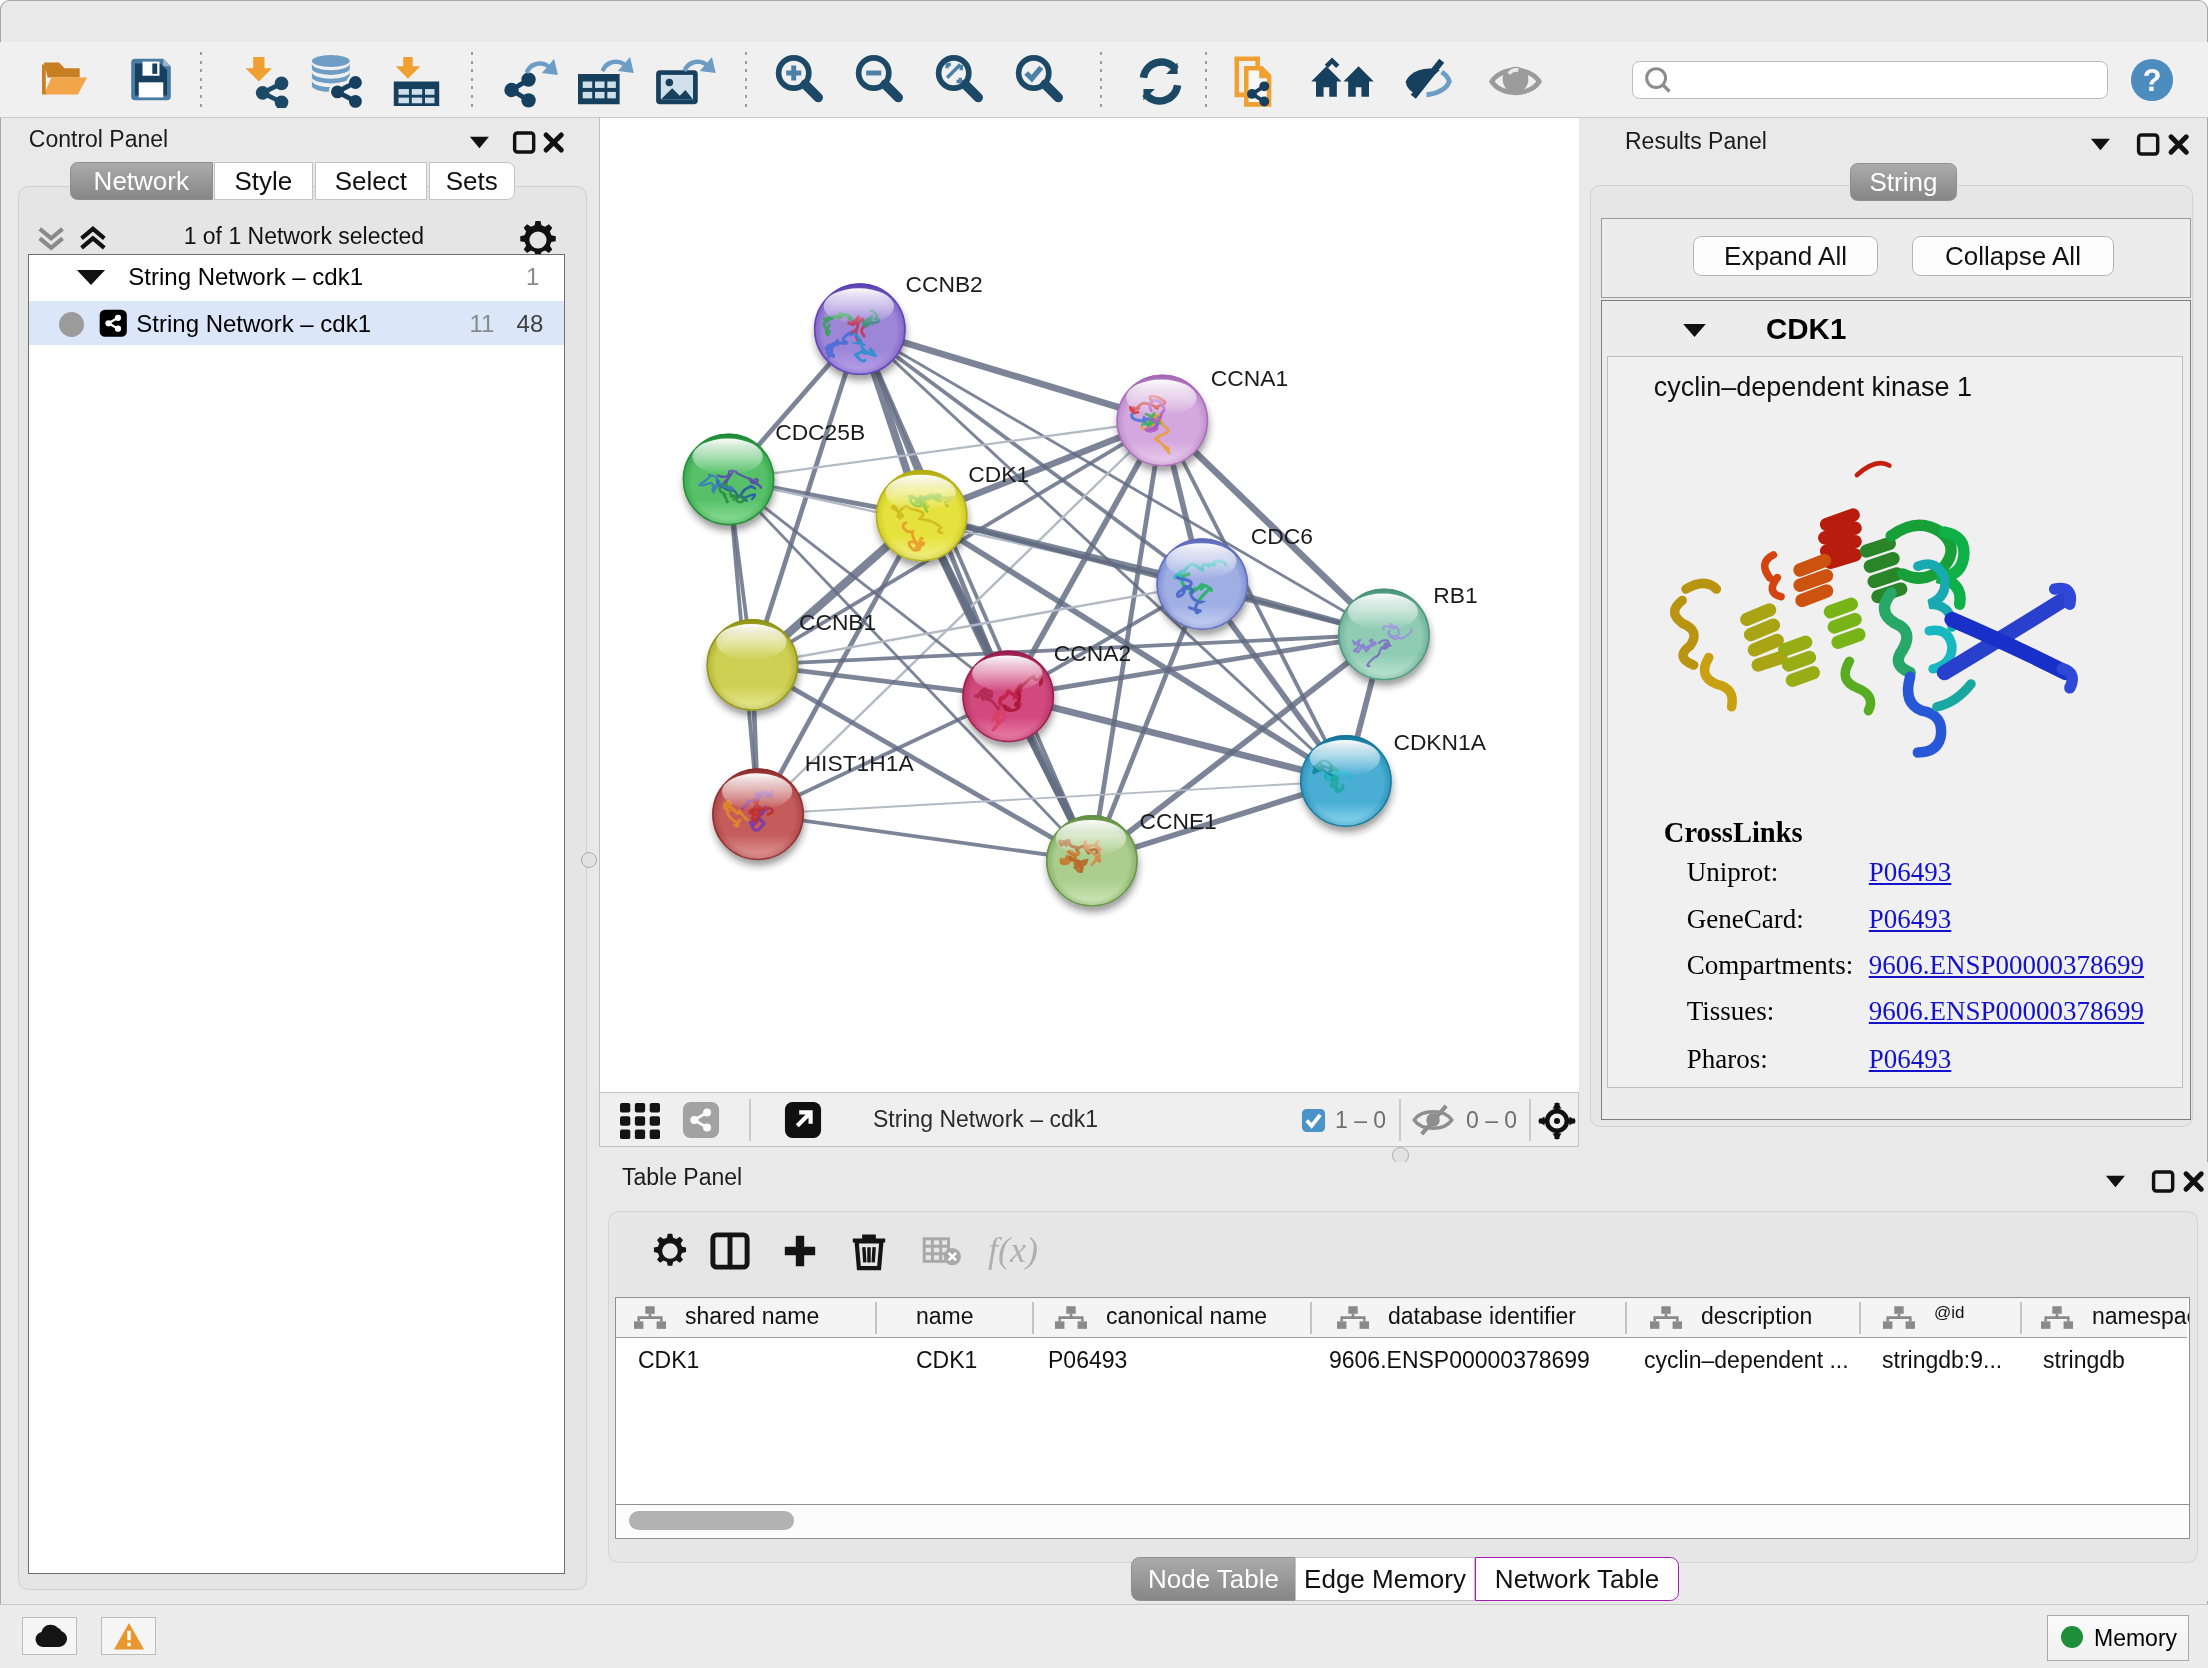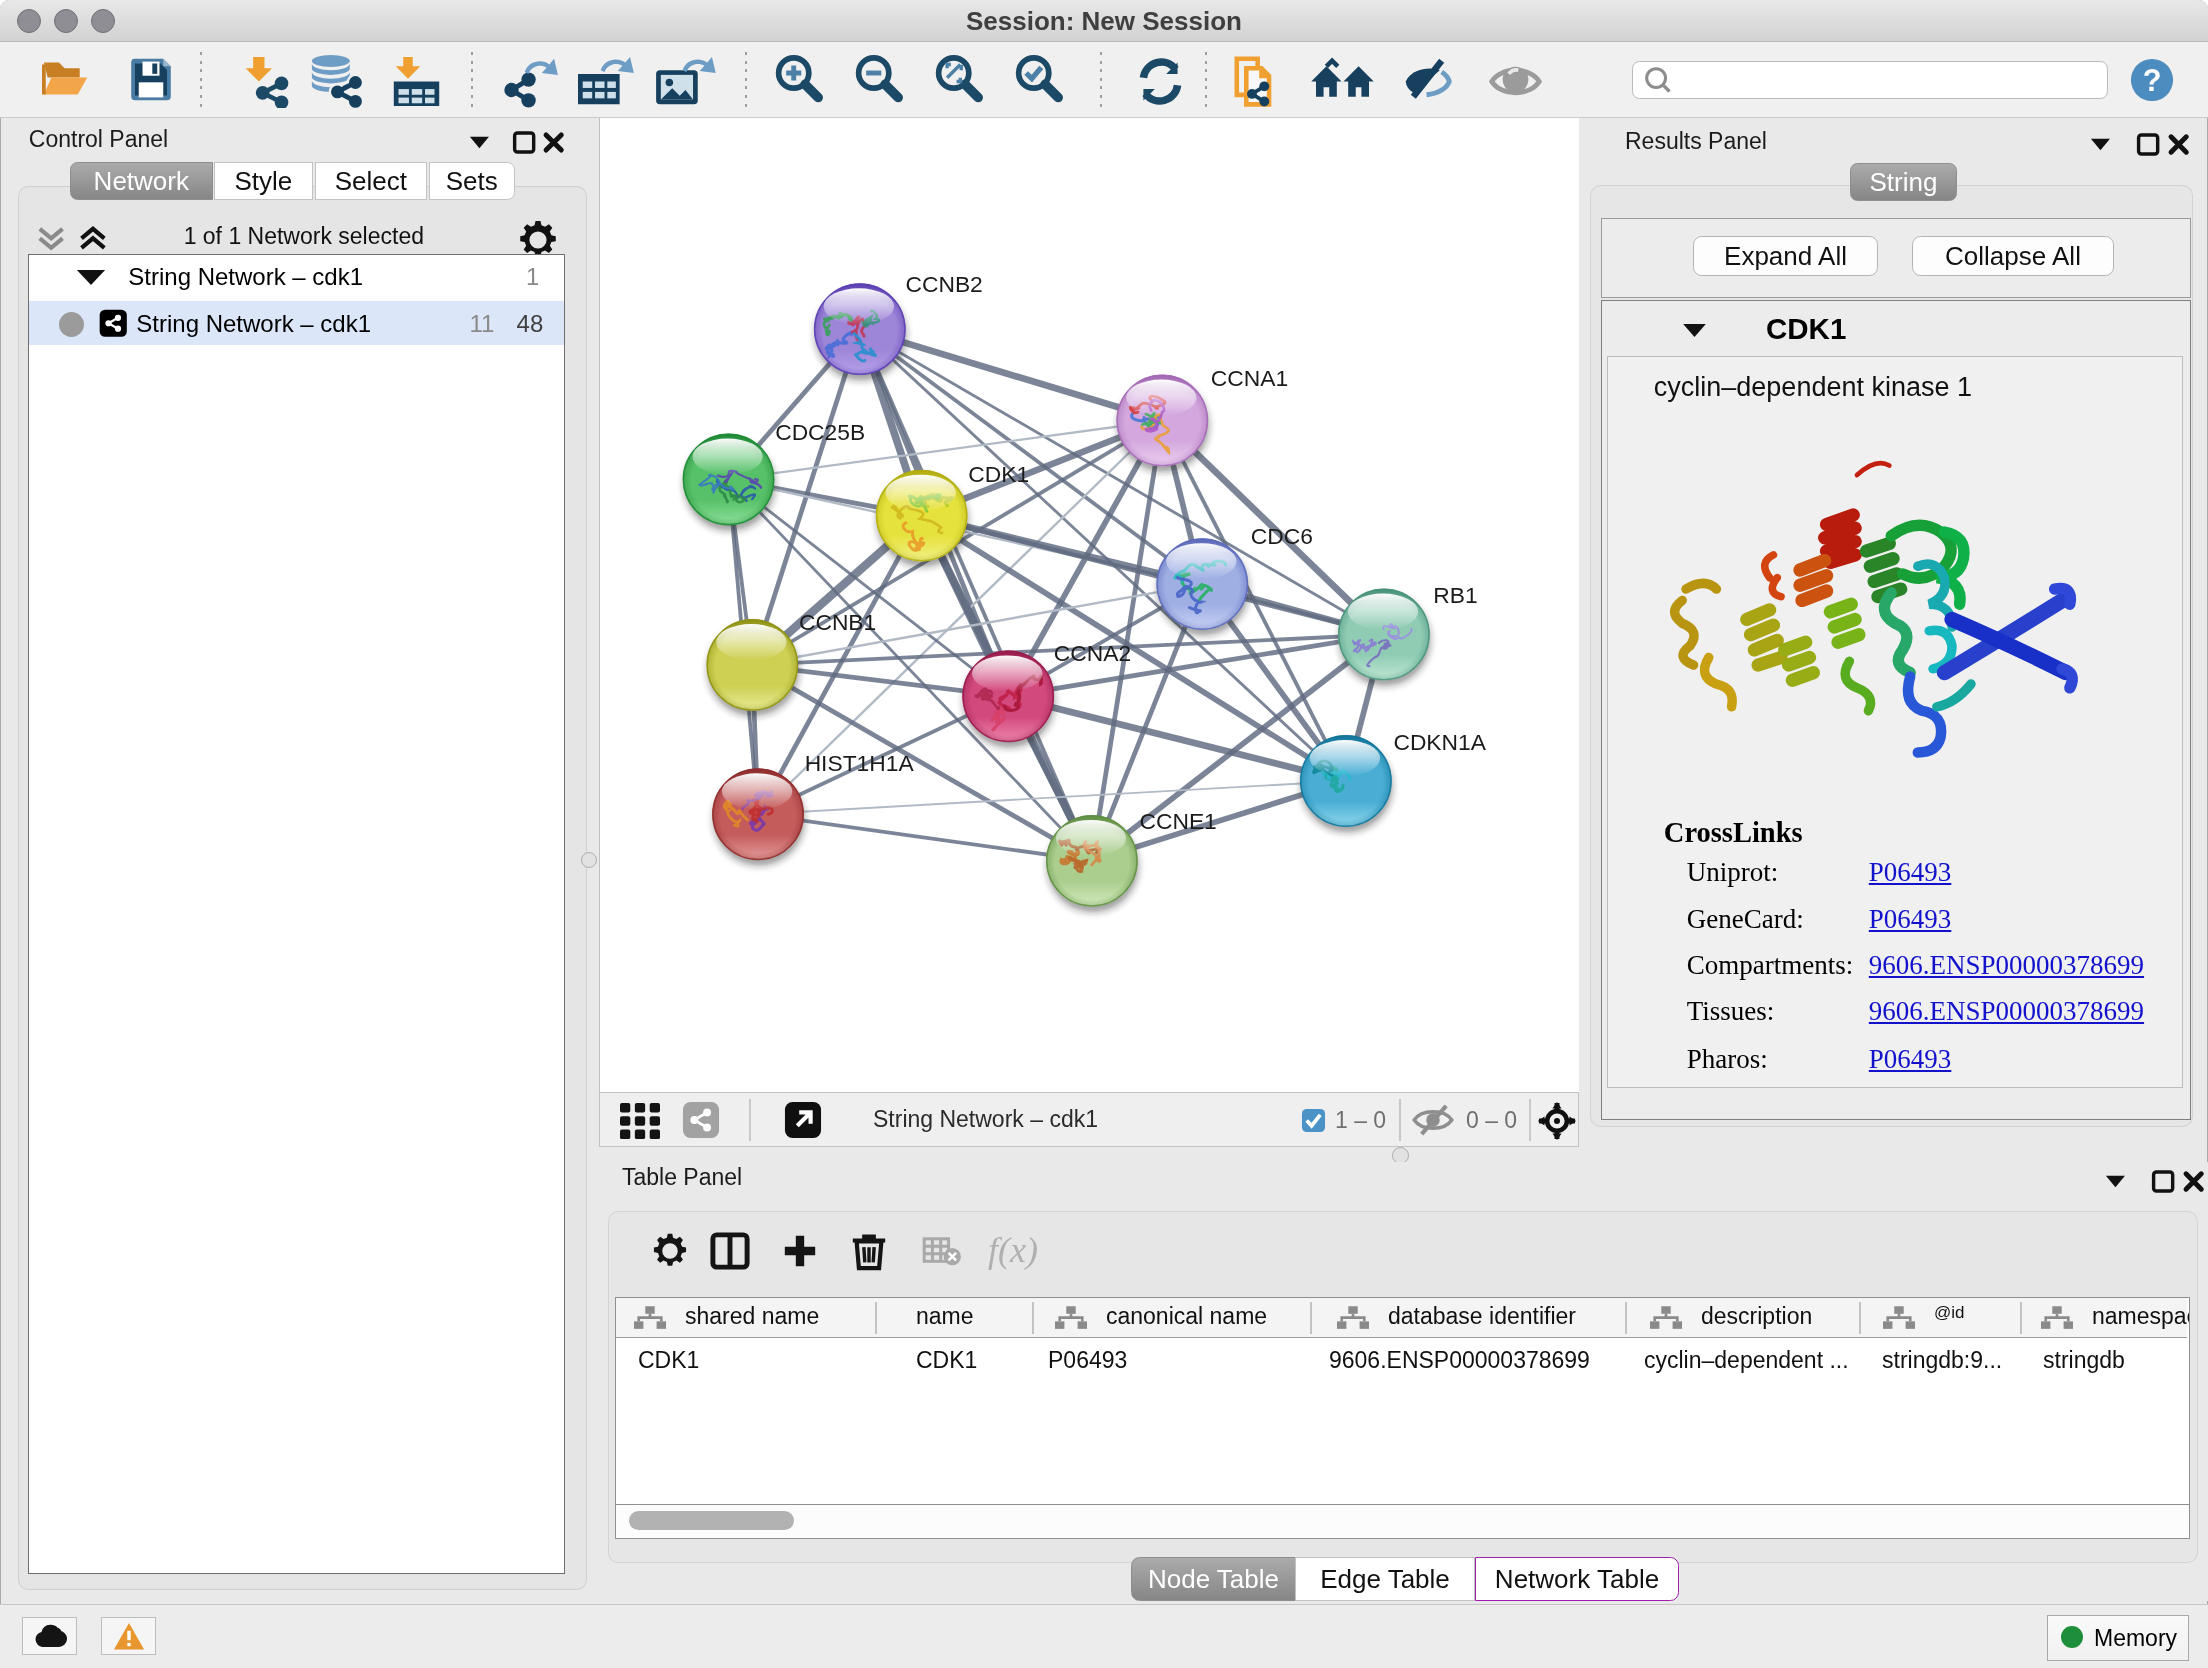--- a/index.html
+++ b/index.html
@@ -32,26 +32,20 @@
 
 #tpanel { position:absolute; left:599px; top:1162px; width:1609px; height:439px; background:#e9e9e9; }
 
 #statusbar { position:absolute; left:0; top:1604px; width:2208px; height:65px; background:#ececec; border-top:1.9px solid #c6c6c6;padding-left:33px; }
 .sq-btn { position:absolute; width:55px; height:38px; top:12.4px; background:#f5f5f5; border:1.9px solid #bdbdbd; }
 </style>
 </head>
 <body>
 <div id="win">
 
-  <div id="titlebar">
-    <div class="tl" style="left:17px;"></div>
-    <div class="tl" style="left:54px;"></div>
-    <div class="tl" style="left:91px;"></div>
-    <div id="title">Session: New Session</div>
-  </div>
 
   <div id="toolbar">
     <svg class="tbi" style="left:40px;" width="53" height="49" viewBox="0 0 28 26">
       <path d="M2 4 h8 l3 3 h8 v5 h-17 z" fill="#c87f24"></path>
       <path d="M2 21 l4-9 h19 l-5 9 z" fill="#f2a649"></path>
       <path d="M2 21 l0-16" stroke="#c87f24" stroke-width="2" fill="none"></path>
     </svg>
     <svg class="tbi" style="left:127px;" width="48" height="49" viewBox="0 0 25 26">
       <path d="M2 4 a2 2 0 0 1 2-2 h15 l4 4 v16 a2 2 0 0 1 -2 2 h-17 a2 2 0 0 1 -2-2 z" fill="#4a7ba3"></path>
       <path d="M4 4.5 h13.5 l3.5 3.5 v13.5 h-17 z" fill="#16405e"></path>
@@ -793,21 +787,21 @@
       <div style="position:absolute;left:1028px;top:49px;font-size:23px;color:#111;">cyclin–dependent ...</div>
       <div style="position:absolute;left:1266px;top:49px;font-size:23px;color:#111;">stringdb:9...</div>
       <div style="position:absolute;left:1427px;top:49px;font-size:23px;color:#111;">stringdb</div>
     </div>
 
     <div style="position:absolute;left:16px;top:343px;width:1575px;height:34px;background:#fcfcfc;border:1.9px solid #8f8f8f;border-top:none;">
       <div style="position:absolute;left:13.3px;top:5.7px;width:165px;height:19px;background:#b2b2b2;border-radius:9.5px;"></div>
     </div>
 
     <div style="position:absolute;left:532px;top:395px;width:165px;height:44px;background:linear-gradient(#ababab,#868686);border:1px solid #8e8e8e;border-radius:8.6px 0 0 8.6px;color:#fff;font-size:26px;text-align:center;line-height:42px;">Node Table</div>
-    <div style="position:absolute;left:696px;top:395px;width:180px;height:44px;background:#ffffff;border:1px solid #c3c3c3;color:#111;font-size:26px;text-align:center;line-height:42px;">Edge Table</div>
+    <div style="position:absolute;left:696px;top:395px;width:180px;height:44px;background:#ffffff;border:1px solid #c3c3c3;color:#111;font-size:26px;text-align:center;line-height:42px;">Edge Memory</div>
     <div style="position:absolute;left:876px;top:395px;width:204px;height:44px;background:#ffffff;border:1px solid #a21caf;border-radius:0 8.6px 8.6px 0;color:#111;font-size:26px;text-align:center;line-height:42px;">Network Table</div>
   </div>
 
   <div id="statusbar">
     <div class="sq-btn" style="left:22px;">
       <svg style="position:absolute;left:9.5px;top:5.7px;" width="34" height="25" viewBox="0 0 18 13">
         <path d="M5 12 a4 4 0 0 1 -0.5 -7.9 a5 5 0 0 1 9.5 -0.6 a3.6 3.6 0 0 1 -0.5 8.5 z" fill="#141414"></path>
         <circle cx="12.5" cy="4.5" r="2.6" fill="#141414"></circle>
       </svg>
     </div>

